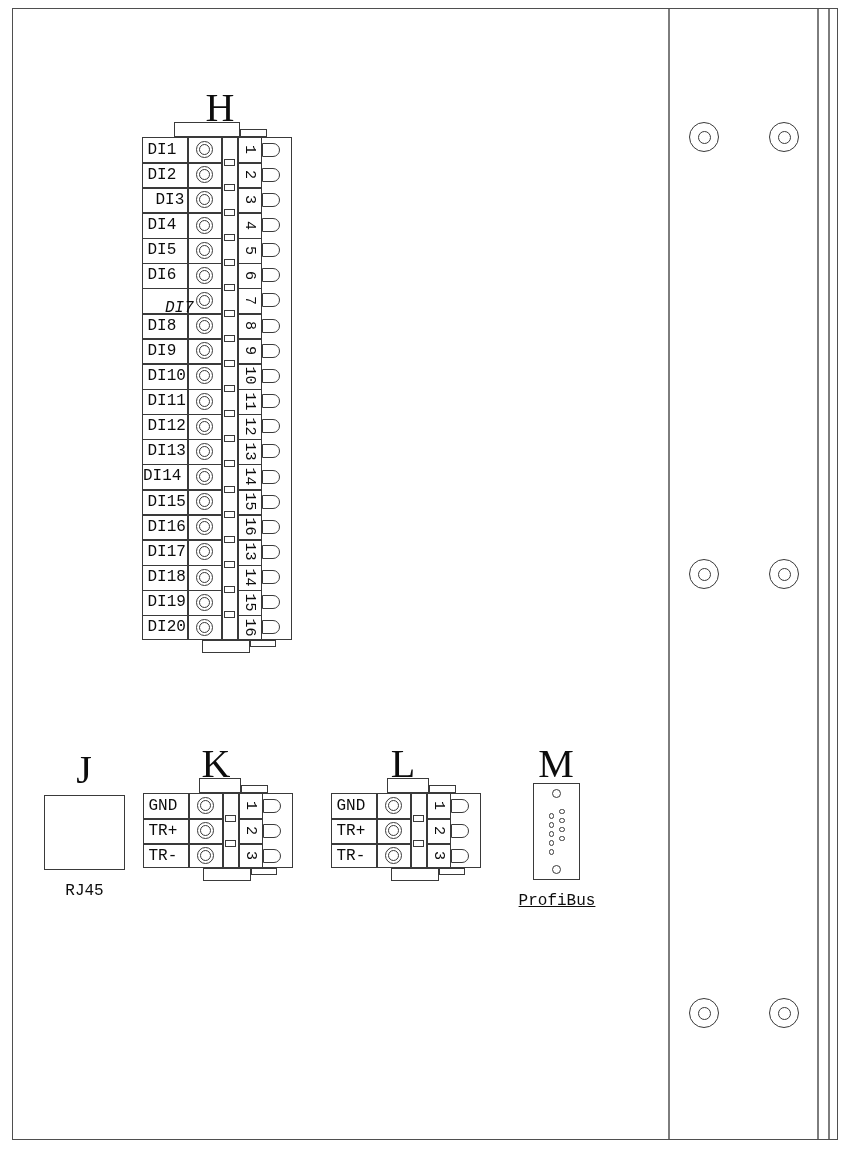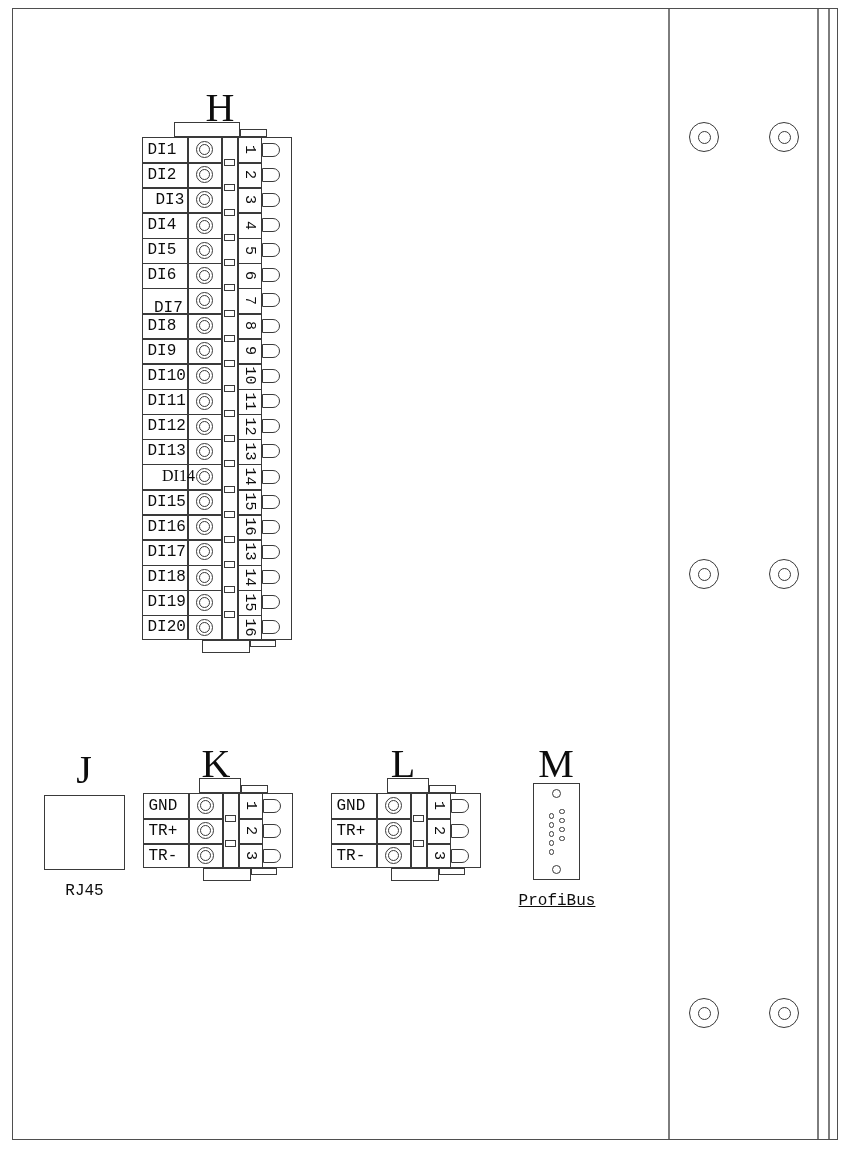--- a/index.html
+++ b/index.html
@@ -112,21 +112,21 @@
     <div class="rowtxt" style="left: 143.5px; top: 262.75px; width: 43px; height: 25.15px;">DI6</div>
     <div class="circ" style="left: 195.5px; top: 266.825px; width: 17px; height: 17px;"></div>
     <div class="circ" style="left: 198.5px; top: 269.825px; width: 11px; height: 11px;"></div>
     <div class="numtxt" style="left: 237px; top: 262.75px; width: 25px; height: 25.15px;">
       <span>6</span>
     </div>
     <div class="pin" style="left: 262px; top: 268.325px; width: 18px; height: 14px;"></div>
     <div class="line" style="left: 142px; top: 287.9px; width: 80.5px; height: 1.5px;"></div>
     <div class="line" style="left: 237px; top: 287.9px; width: 25px; height: 1.5px;"></div>
     <div class="box" style="left: 223.5px; top: 284.4px; width: 11.5px; height: 7px;"></div>
-    <div class="rowtxt" style="left: 150px; top: 287.9px; width: 43px; height: 41px;">DI7</div>
+    <div class="rowtxt" style="left: 161px; top: 287.9px; width: 43px; height: 41px; font-style: italic;">DI7</div>
     <div class="circ" style="left: 195.5px; top: 291.975px; width: 17px; height: 17px;"></div>
     <div class="circ" style="left: 198.5px; top: 294.975px; width: 11px; height: 11px;"></div>
     <div class="numtxt" style="left: 237px; top: 287.9px; width: 25px; height: 25.15px;">
       <span>7</span>
     </div>
     <div class="pin" style="left: 262px; top: 293.475px; width: 18px; height: 14px;"></div>
     <div class="line" style="left: 142px; top: 313.05px; width: 80.5px; height: 1.5px;"></div>
     <div class="line" style="left: 237px; top: 313.05px; width: 25px; height: 1.5px;"></div>
     <div class="box" style="left: 223.5px; top: 309.55px; width: 11.5px; height: 7px;"></div>
     <div class="rowtxt" style="left: 143.5px; top: 313.05px; width: 43px; height: 25.15px; text-align: right;">DI8</div>
@@ -182,21 +182,21 @@
     <div class="rowtxt" style="left: 143.5px; top: 438.8px; width: 43px; height: 25.15px;">DI13</div>
     <div class="circ" style="left: 195.5px; top: 442.875px; width: 17px; height: 17px;"></div>
     <div class="circ" style="left: 198.5px; top: 445.875px; width: 11px; height: 11px;"></div>
     <div class="numtxt" style="left: 237px; top: 438.8px; width: 25px; height: 25.15px;">
       <span>13</span>
     </div>
     <div class="pin" style="left: 262px; top: 444.375px; width: 18px; height: 14px;"></div>
     <div class="line" style="left: 142px; top: 463.95px; width: 80.5px; height: 1.5px;"></div>
     <div class="line" style="left: 237px; top: 463.95px; width: 25px; height: 1.5px;"></div>
     <div class="box" style="left: 223.5px; top: 460.45px; width: 11.5px; height: 7px;"></div>
-    <div class="rowtxt" style="left: 158px; top: 463.95px; width: 43px; height: 24px; font-family: Liberation Serif, serif;">DI14</div>
+    <div class="rowtxt" style="left: 139px; top: 463.95px; width: 43px; height: 24px;">DI14</div>
     <div class="circ" style="left: 195.5px; top: 468.025px; width: 17px; height: 17px;"></div>
     <div class="circ" style="left: 198.5px; top: 471.025px; width: 11px; height: 11px;"></div>
     <div class="numtxt" style="left: 237px; top: 463.95px; width: 25px; height: 25.15px;">
       <span>14</span>
     </div>
     <div class="pin" style="left: 262px; top: 469.525px; width: 18px; height: 14px;"></div>
     <div class="line" style="left: 142px; top: 489.1px; width: 80.5px; height: 1.5px;"></div>
     <div class="line" style="left: 237px; top: 489.1px; width: 25px; height: 1.5px;"></div>
     <div class="box" style="left: 223.5px; top: 485.6px; width: 11.5px; height: 7px;"></div>
     <div class="rowtxt" style="left: 143.5px; top: 489.1px; width: 43px; height: 25.15px;">DI15</div>

